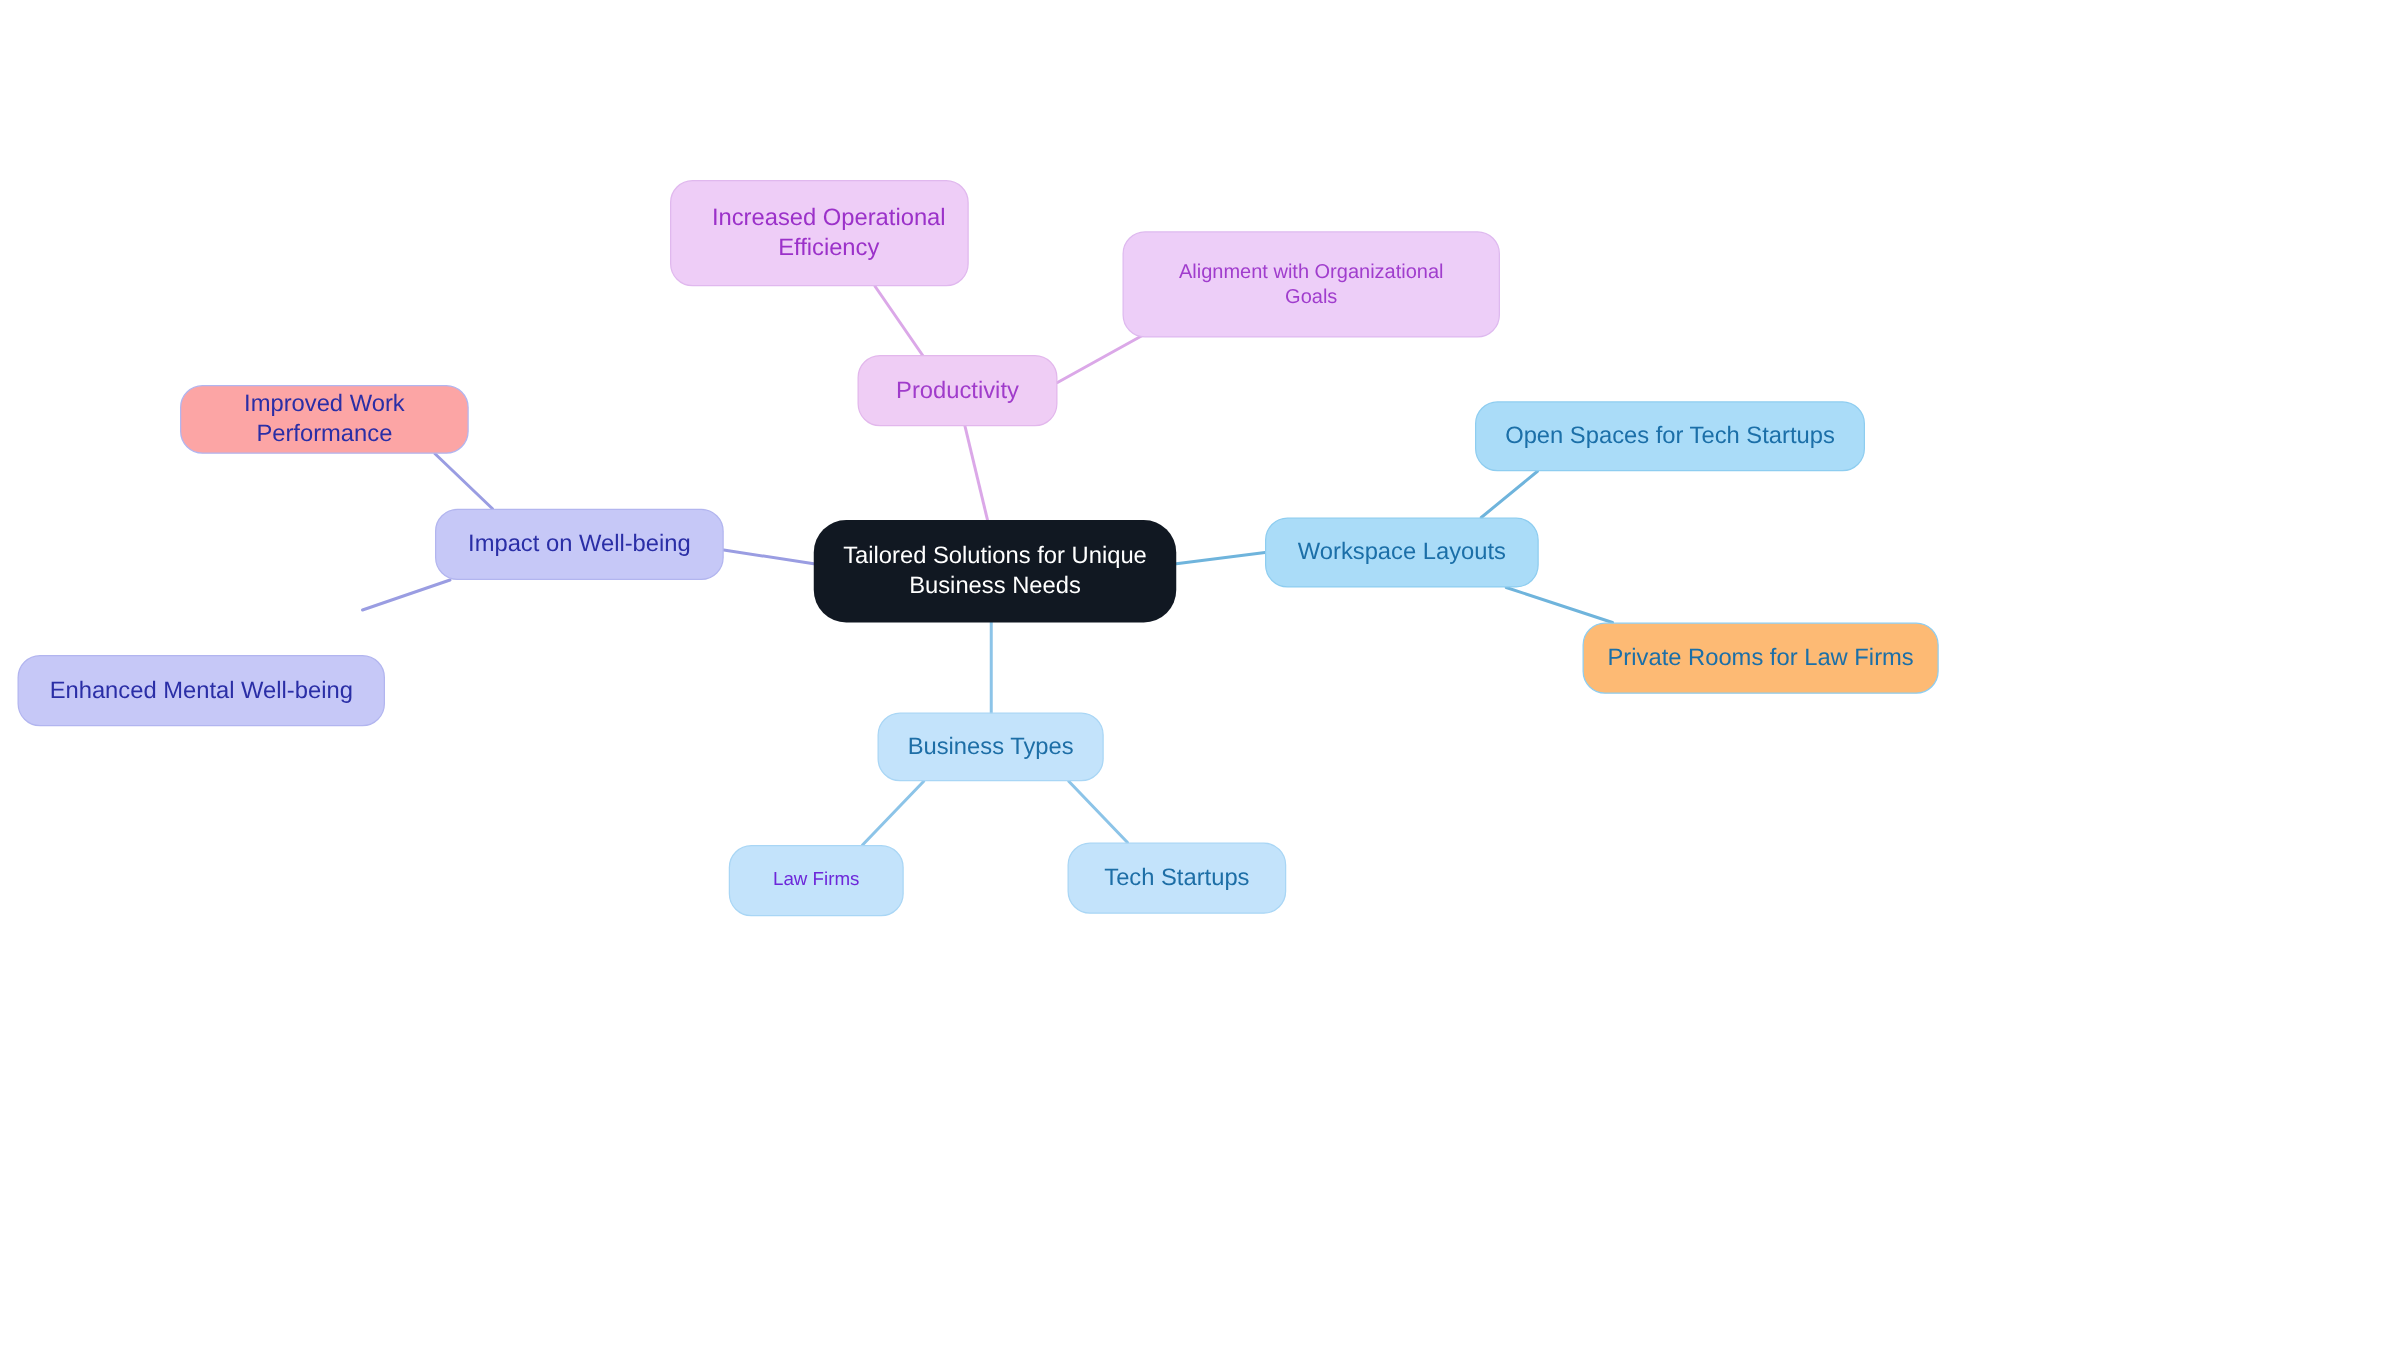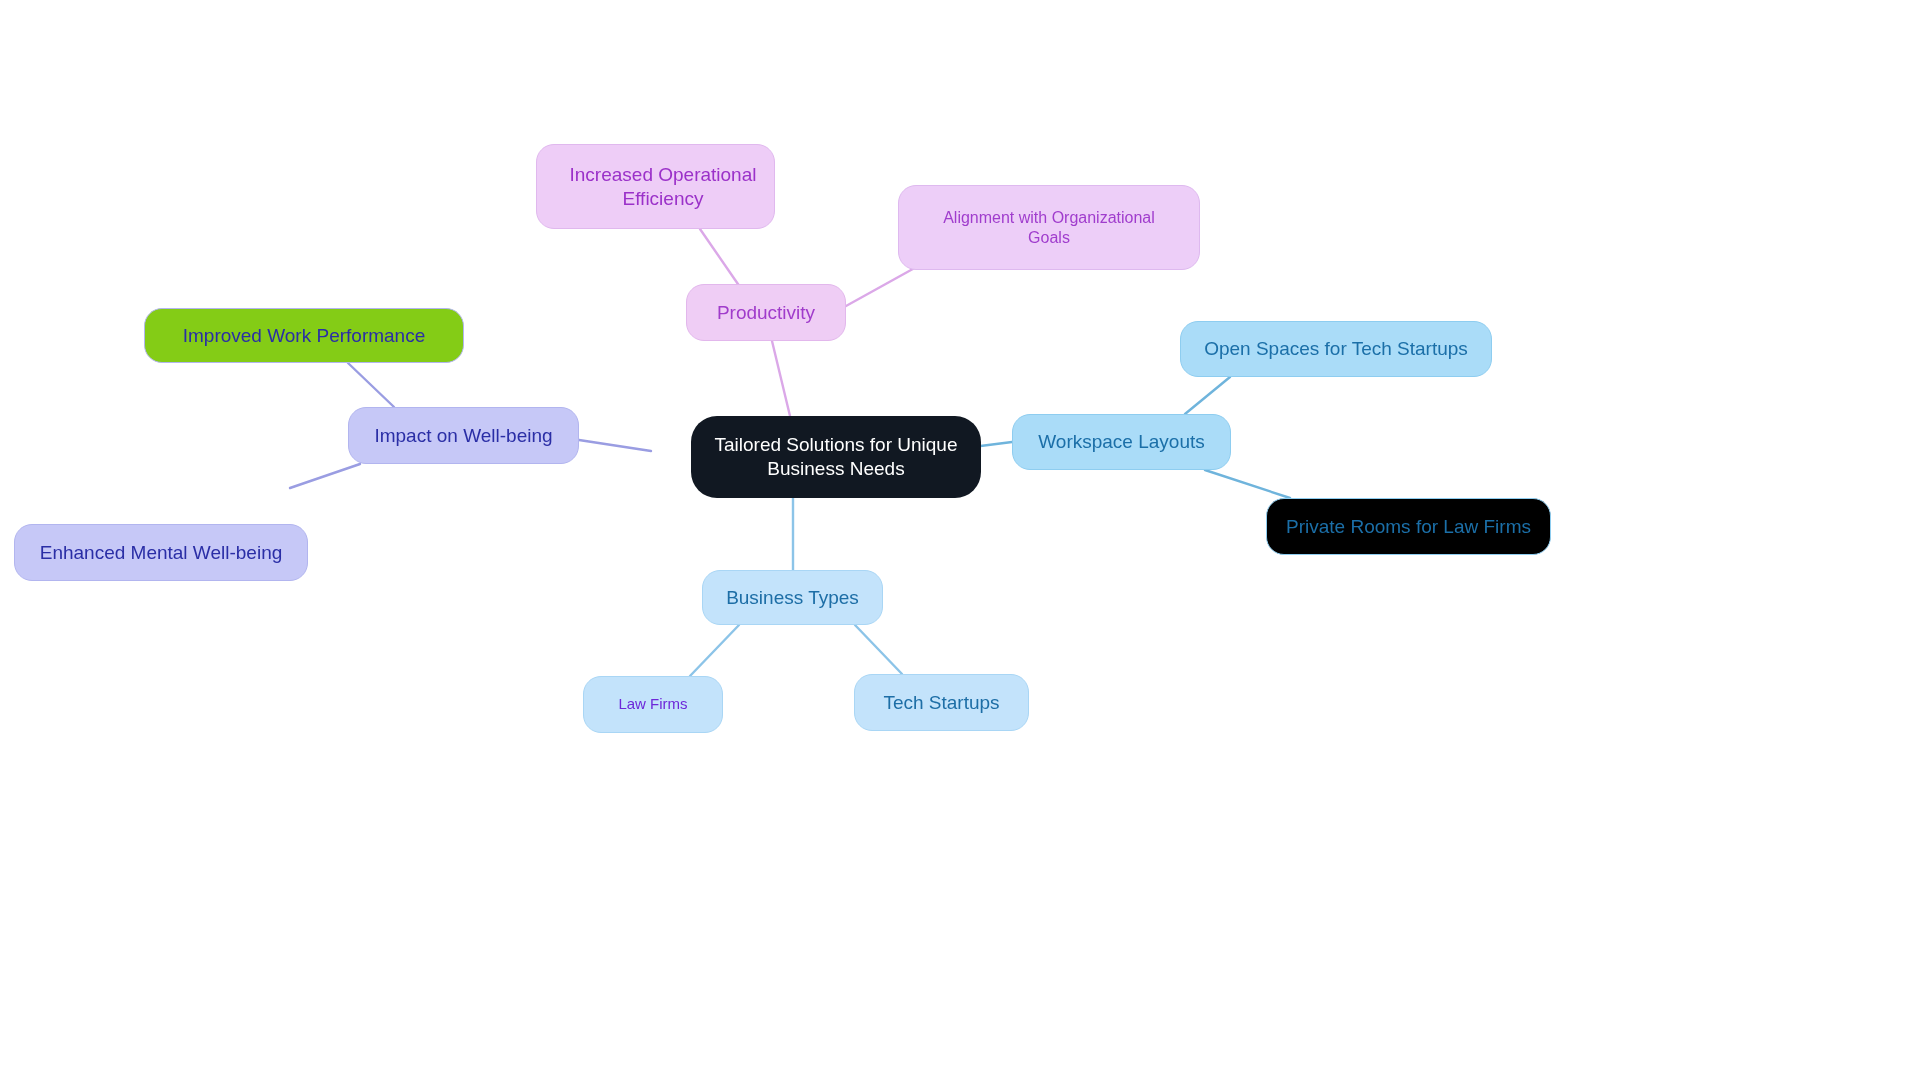--- a/index.html
+++ b/index.html
@@ -37,21 +37,20 @@
     border-style: solid;
     border-width: 1px;
     line-height: 1.25;
     padding: 6px 14px;
     white-space: pre-line;
   }
   .node.root {
     border-radius: 26px;
     border-width: 0;
     font-weight: 400;
-    margin-left: 40px;
   }
 </style>
 </head>
 <body>
 
 <div id="canvas">
   <svg id="edges" viewBox="0 0 1920 1083">
       <line x1="790" y1="416" x2="772" y2="341" stroke="#dba8e8" stroke-width="2.4" stroke-linecap="round"></line>
       <line x1="740" y1="287" x2="700" y2="229" stroke="#dba8e8" stroke-width="2.4" stroke-linecap="round"></line>
       <line x1="846" y1="306" x2="920" y2="265" stroke="#dba8e8" stroke-width="2.4" stroke-linecap="round"></line>
@@ -67,22 +66,22 @@
     </svg>
   <div id="node-layer">
       <div class="node root" style="left: 651px; top: 416px; width: 290px; height: 82px; background: rgb(17, 24, 34); border-color: rgb(17, 24, 34); color: rgb(255, 255, 255); font-size: 19px;">Tailored Solutions for Unique
 Business Needs</div>
       <div class="node" style="left: 686px; top: 284px; width: 160px; height: 57px; background: rgb(239, 205, 245); border-color: rgb(226, 183, 236); color: rgb(160, 60, 203); font-size: 19px;">Productivity</div>
       <div class="node" style="left: 536px; top: 144px; width: 239px; height: 85px; background: rgb(238, 205, 247); border-color: rgb(224, 184, 238); color: rgb(155, 49, 201); font-size: 19px; padding-left: 29px;">Increased Operational
 Efficiency</div>
       <div class="node" style="left: 898px; top: 185px; width: 302px; height: 85px; background: rgb(237, 206, 248); border-color: rgb(222, 185, 239); color: rgb(160, 61, 205); font-size: 16px;">Alignment with Organizational
 Goals</div>
       <div class="node" style="left: 348px; top: 407px; width: 231px; height: 57px; background: rgb(198, 200, 247); border-color: rgb(178, 181, 239); color: rgb(42, 46, 166); font-size: 19px;">Impact on Well-being</div>
-      <div class="node" style="left: 144px; top: 308px; width: 320px; height: 55px; background: #84cc16; border-color: rgb(178, 181, 239); color: rgb(42, 46, 166); font-size: 19px;">Improved Work Performance</div>
+      <div class="node" style="left: 144px; top: 308px; width: 231px; height: 55px; background: #fca5a5; border-color: rgb(178, 181, 239); color: rgb(42, 46, 166); font-size: 19px;">Improved Work Performance</div>
       <div class="node" style="left: 14px; top: 488px; width: 294px; height: 57px; background: rgb(198, 200, 247); border-color: rgb(178, 181, 239); color: rgb(42, 46, 166); font-size: 19px; margin-top: 36px;">Enhanced Mental Well-being</div>
       <div class="node" style="left: 1012px; top: 414px; width: 219px; height: 56px; background: rgb(170, 220, 248); border-color: rgb(142, 205, 240); color: rgb(27, 111, 168); font-size: 19px;">Workspace Layouts</div>
       <div class="node" style="left: 1180px; top: 321px; width: 312px; height: 56px; background: rgb(170, 220, 248); border-color: rgb(142, 205, 240); color: rgb(27, 111, 168); font-size: 19px;">Open Spaces for Tech Startups</div>
-      <div class="node" style="left: 1266px; top: 498px; width: 285px; height: 57px; background: #000000; border-color: rgb(142, 205, 240); color: rgb(27, 111, 168); font-size: 19px;">Private Rooms for Law Firms</div>
+      <div class="node" style="left: 1266px; top: 498px; width: 285px; height: 57px; background: #fdba74; border-color: rgb(142, 205, 240); color: rgb(27, 111, 168); font-size: 19px;">Private Rooms for Law Firms</div>
       <div class="node" style="left: 702px; top: 570px; width: 181px; height: 55px; background: rgb(195, 227, 251); border-color: rgb(169, 214, 245); color: rgb(29, 110, 166); font-size: 19px;">Business Types</div>
       <div class="node" style="left: 583px; top: 676px; width: 140px; height: 57px; background: rgb(195, 227, 251); border-color: rgb(169, 214, 245); color: #6d28d9; font-size: 15px;">Law Firms</div>
       <div class="node" style="left: 854px; top: 674px; width: 175px; height: 57px; background: rgb(195, 227, 251); border-color: rgb(169, 214, 245); color: rgb(29, 110, 166); font-size: 19px;">Tech Startups</div>
     </div>
 </div>
 
 </body></html>

